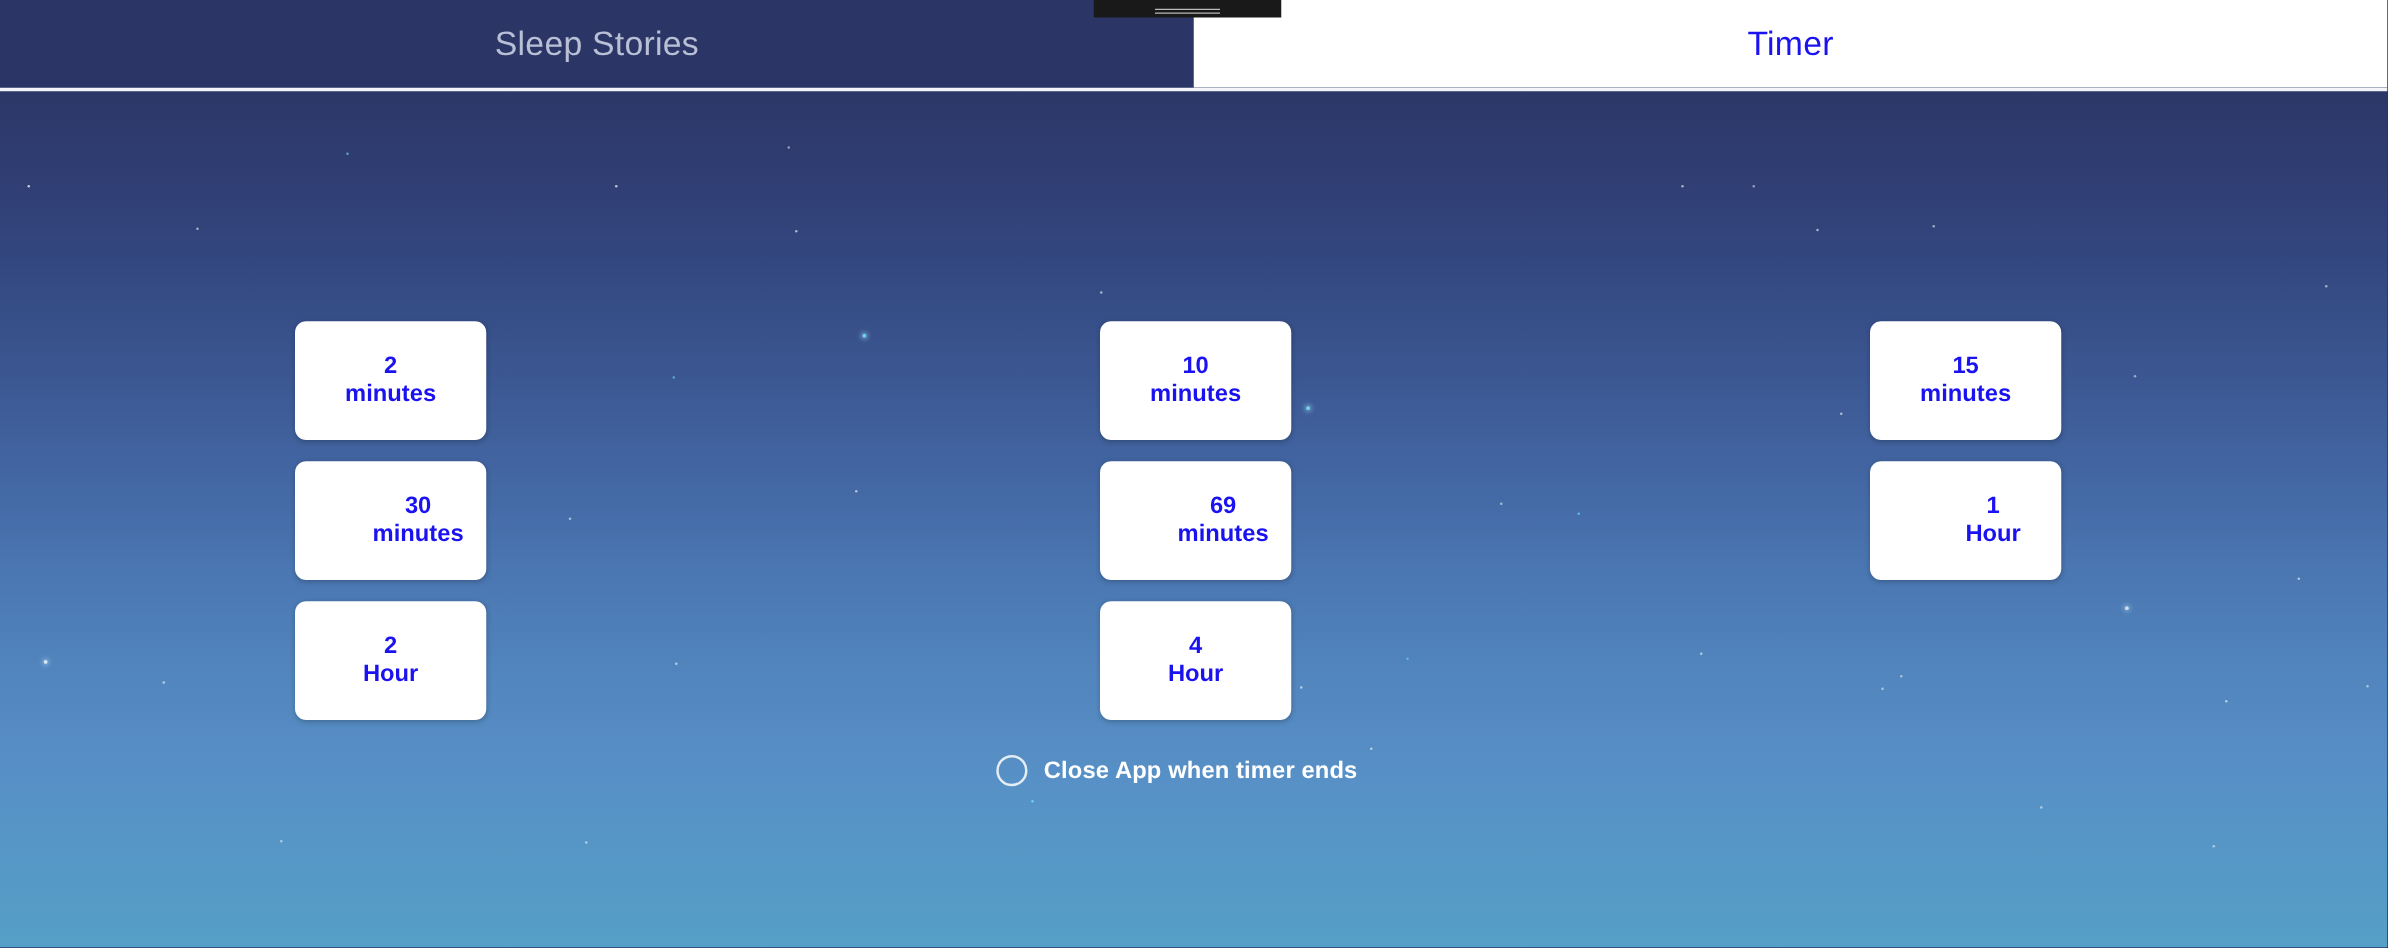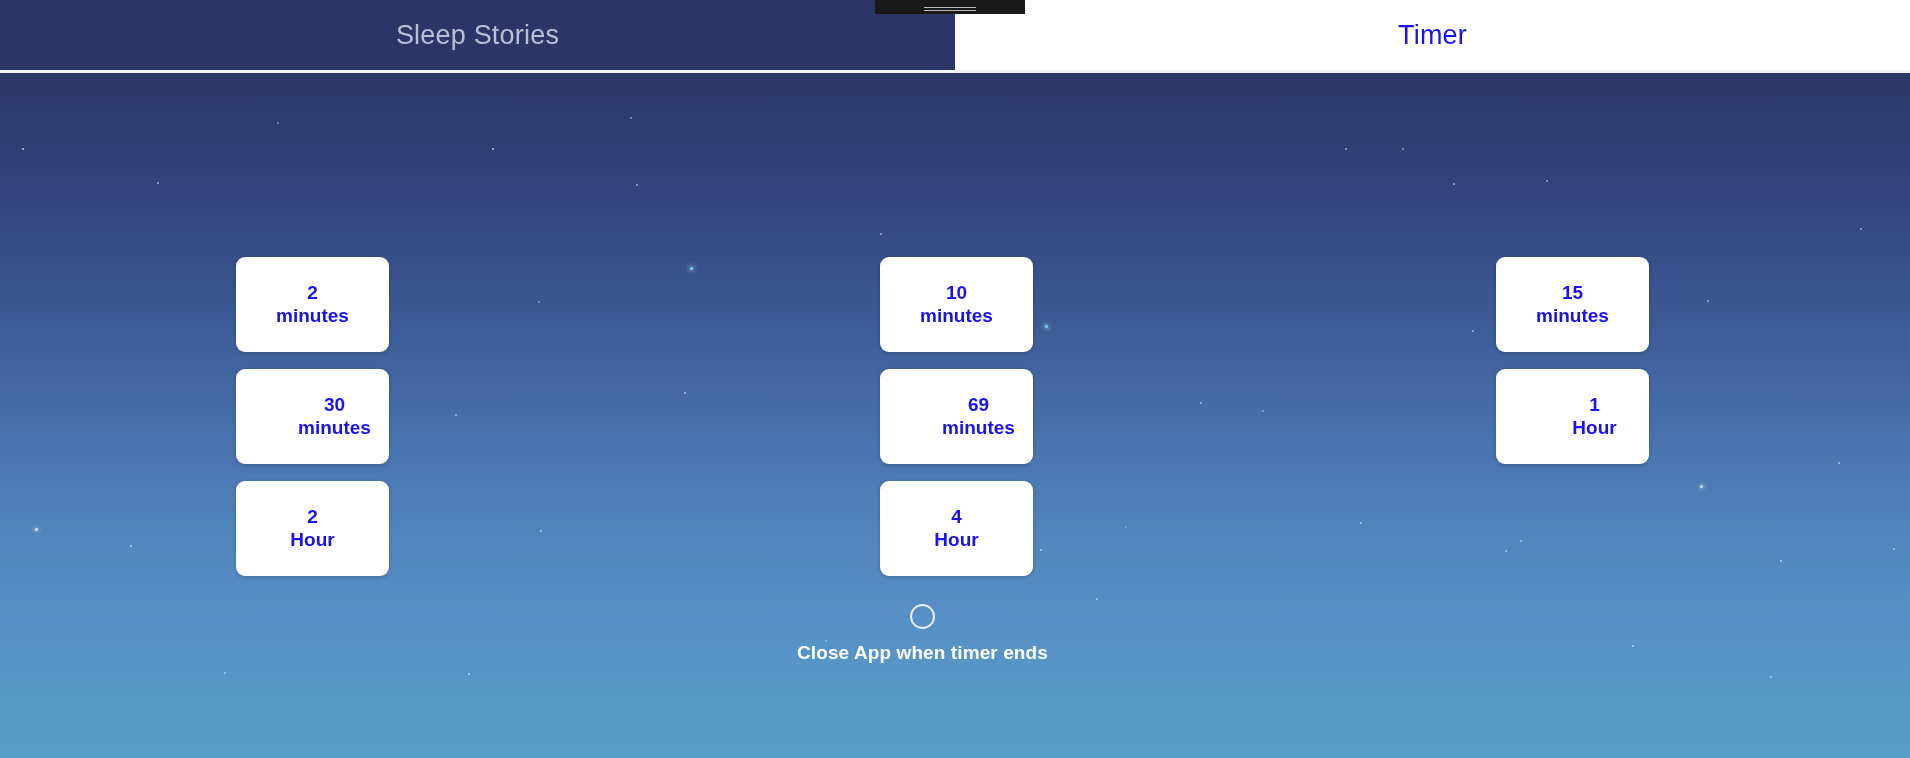--- a/index.html
+++ b/index.html
@@ -131,21 +131,20 @@
 
   
   .closeapp {
     position:absolute;
     left:797px; top:604px;
     display:flex;
     align-items:center;
     gap:13px;
     cursor:pointer;
     user-select:none;
-    flex-direction:column;
   }
   .radio {
     width:25px; height:25px;
     border-radius:50%;
     border:2px solid #e4ecf4;
     background:transparent;
     flex:0 0 auto;
     box-sizing:border-box;
   }
   .closeapp-label {

